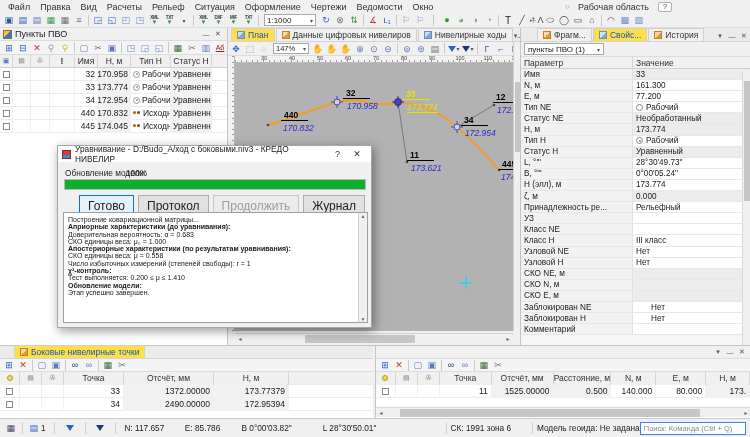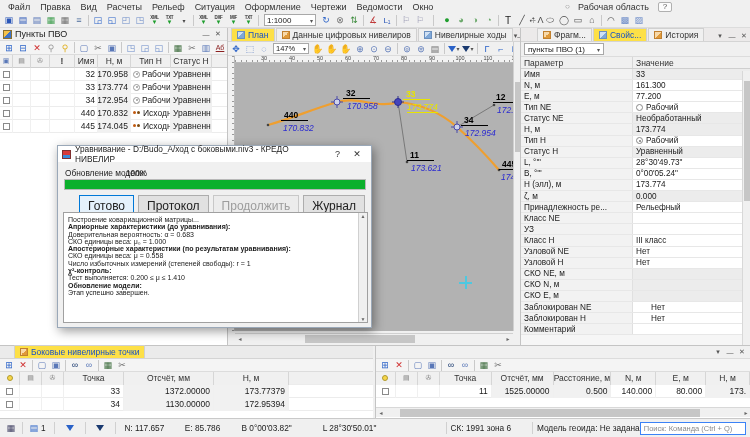--- a/index.html
+++ b/index.html
@@ -535,25 +535,25 @@
     </div>
   <div class="prow ro">
       <span class="pname">ζ, м</span>
       <span class="pval">0.000</span>
     </div>
   <div class="prow">
       <span class="pname">Принадлежность ре...</span>
       <span class="pval">Рельефный</span>
     </div>
   <div class="prow">
+      <span class="pname">УЗ</span>
+      <span class="pval"></span>
+    </div>
+  <div class="prow">
       <span class="pname">Класс NE</span>
-      <span class="pval"></span>
-    </div>
-  <div class="prow">
-      <span class="pname">УЗ</span>
       <span class="pval"></span>
     </div>
   <div class="prow">
       <span class="pname">Класс Н</span>
       <span class="pval">III класс</span>
     </div>
   <div class="prow">
       <span class="pname">Узловой NE</span>
       <span class="pval">Нет</span>
     </div>
@@ -673,21 +673,21 @@
       <span class="bc w90 num ro">1372.00000</span>
       <span class="bc w75 num ro">173.77379</span>
     </div>
     <div class="brow">
       <span class="bc w20">
           <i class="cb"></i>
         </span>
         <span class="bc w22"></span>
         <span class="bc w22"></span>
       <span class="bc w60 num">34</span>
-      <span class="bc w90 num ro">1130.00000</span>
+      <span class="bc w90 num ro">2490.00000</span>
       <span class="bc w75 num ro">172.95394</span>
     </div>
   </div>
 
   <div class="br">
     <div class="caption-r">
       <span class="wbtn">▾</span>
       <span class="wbtn">—</span>
       <span class="wbtn">✕</span>
     </div>

